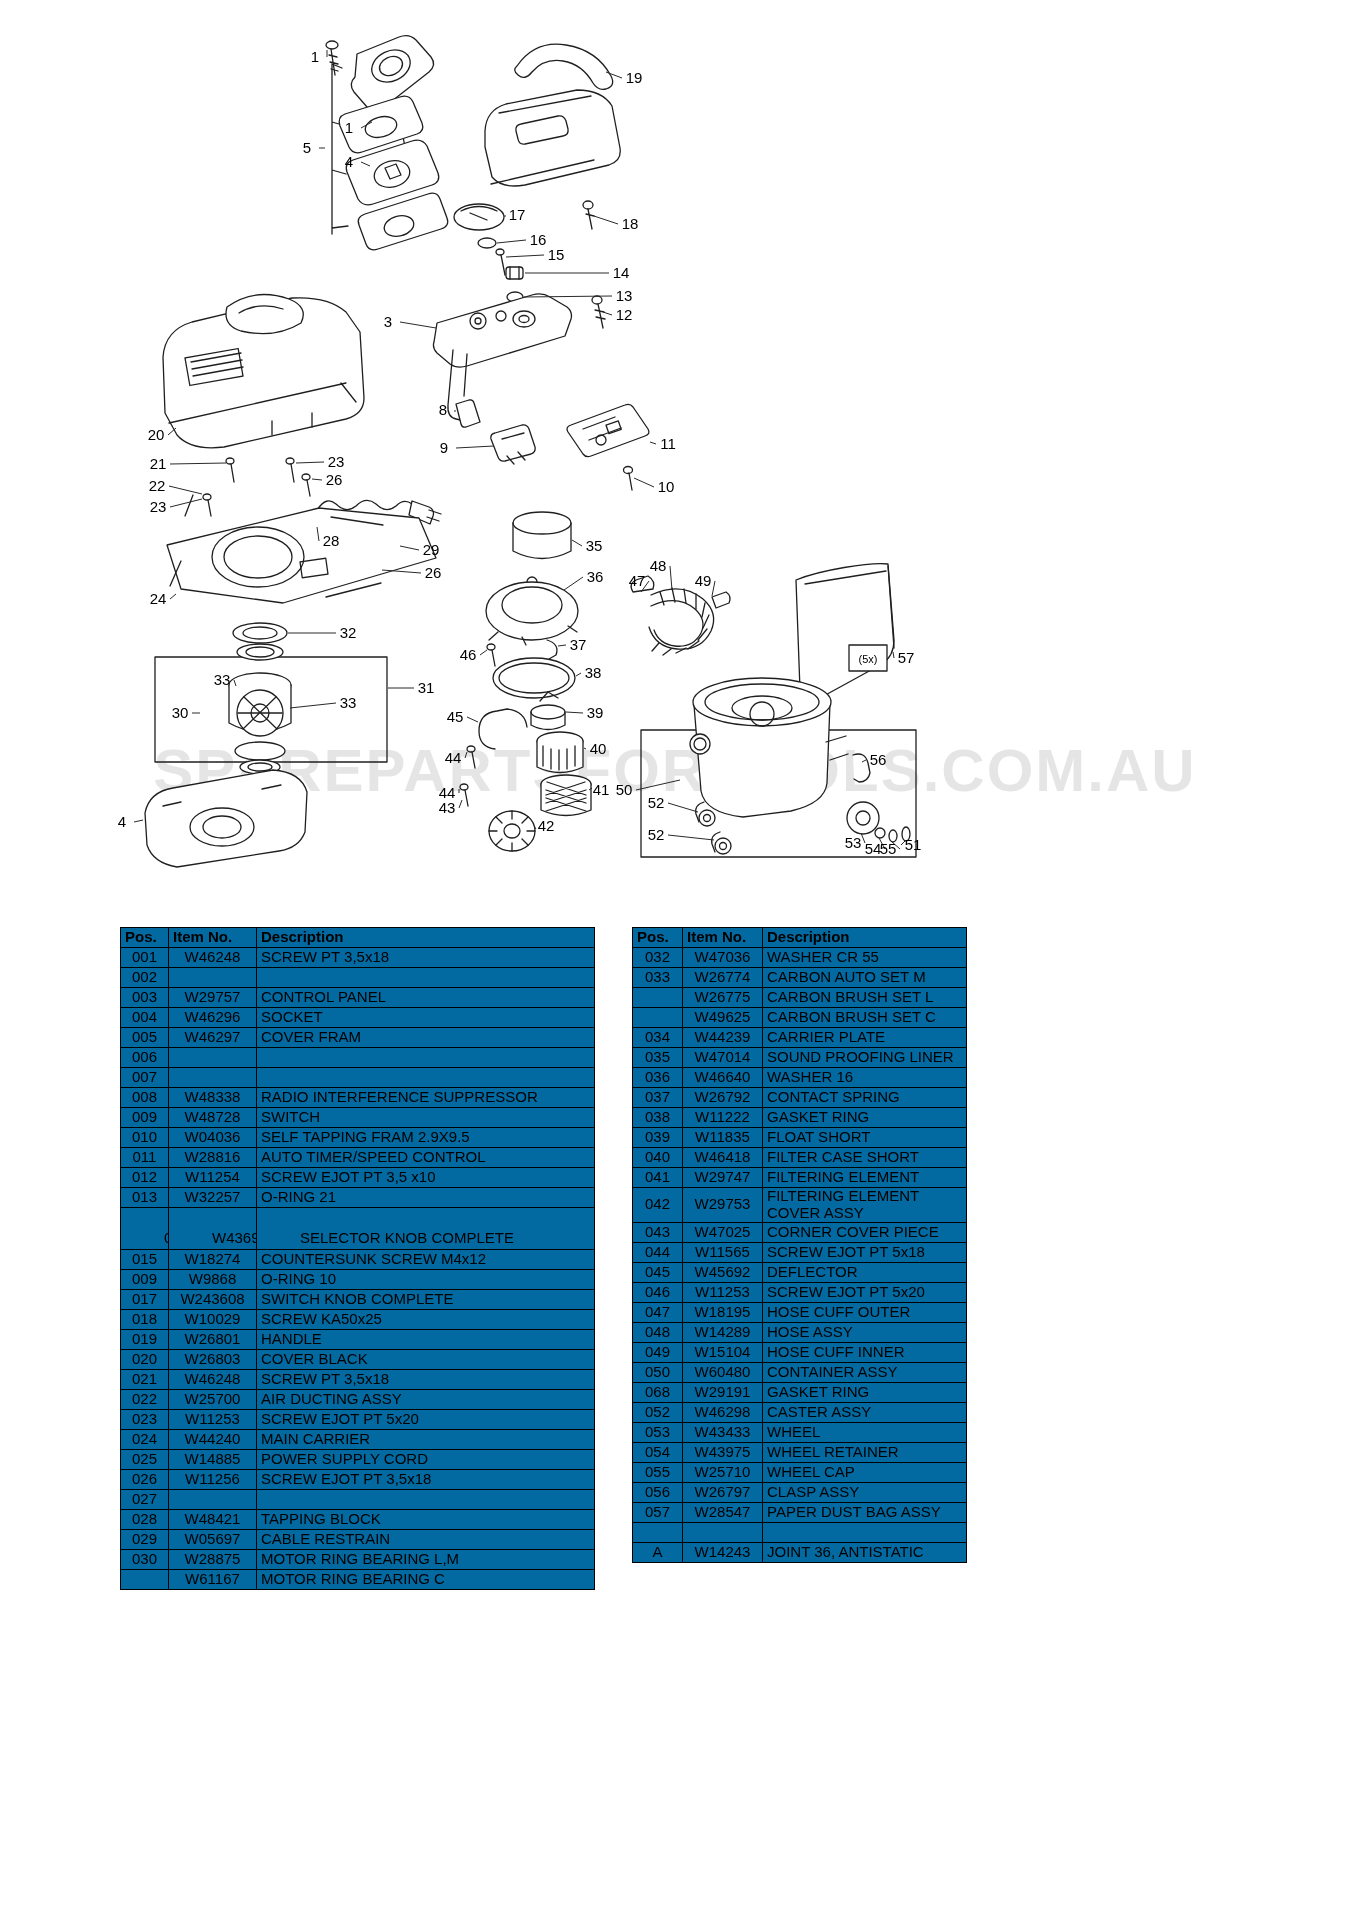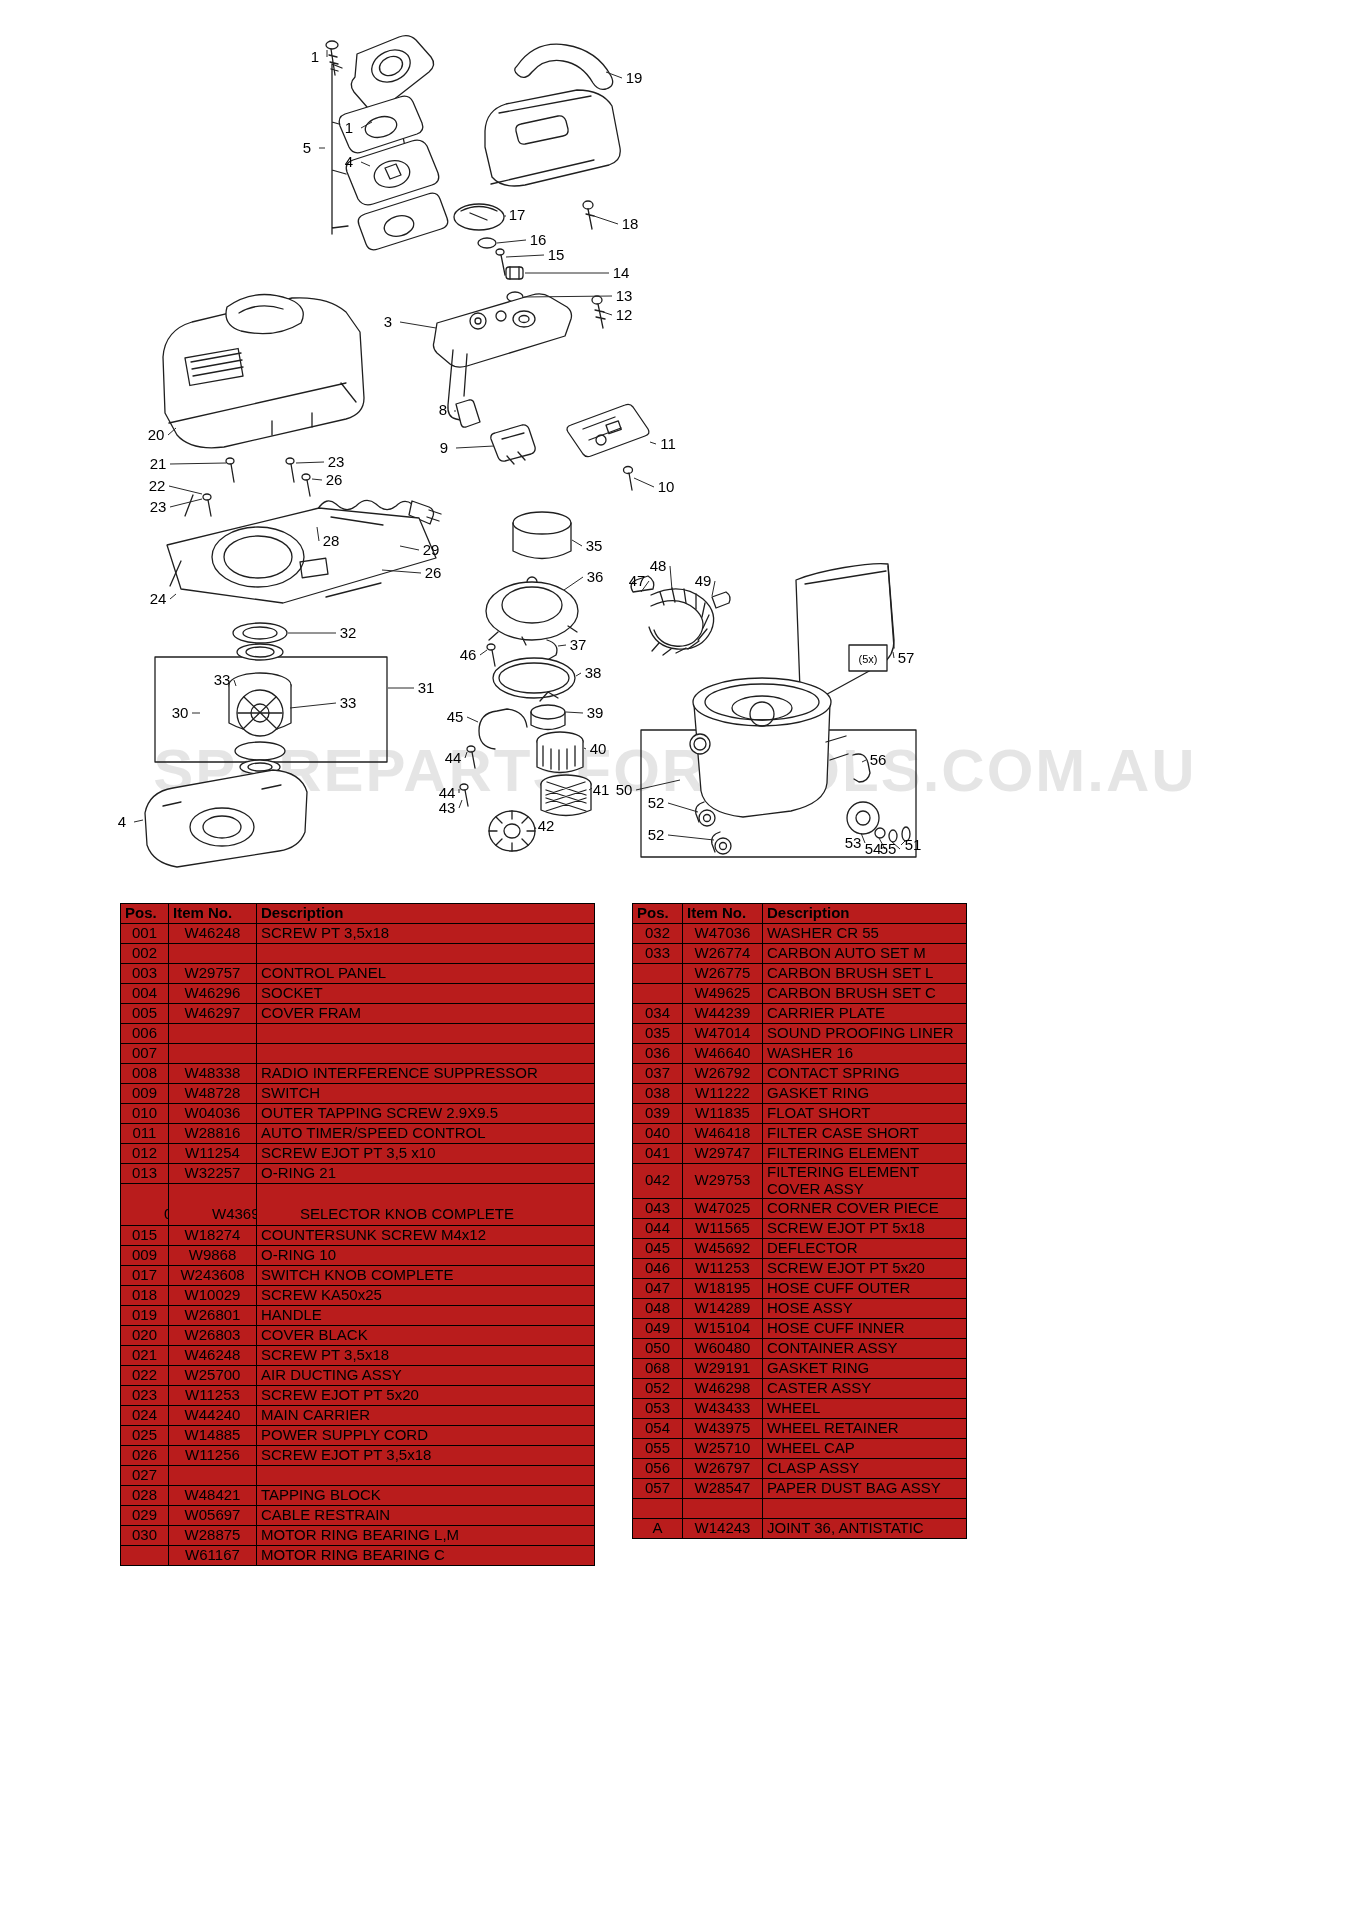--- a/index.html
+++ b/index.html
@@ -9,21 +9,21 @@
     font-family:"Liberation Sans", sans-serif; color:#000; overflow:hidden;
   }
   .watermark {
     position:absolute; top:736px; left:0; width:100%; text-align:center;
     font-size:60px; font-weight:bold; letter-spacing:2px; white-space:nowrap;
     color:rgba(70,70,70,0.14); z-index:1; user-select:none;
   }
   svg.diagram { position:absolute; top:0; left:0; z-index:2; }
   .parts-table {
     position:absolute; z-index:3; border-collapse:collapse; table-layout:fixed;
-    font-size:15px; background:#b91c1c;
+    font-size:15px; background:#0369a1;margin-top:24px;
   }
   .parts-table th, .parts-table td {
     border:1.6px solid #000; padding:0 4px; height:20px; line-height:1.12;
     vertical-align:middle; overflow:hidden;
   }
   .parts-table th { text-align:left; font-weight:bold; white-space:nowrap; }
   .parts-table td.pos  { text-align:center; white-space:nowrap; }
   .parts-table td.item { text-align:center; white-space:nowrap; }
   .parts-table td.desc { text-align:left; }
   .parts-table tr.tall td { height:42px; vertical-align:bottom; padding-bottom:2px;padding-left:43px; }
@@ -490,21 +490,21 @@
           <td class="desc">RADIO INTERFERENCE SUPPRESSOR</td>
         </tr>
         <tr>
           <td class="pos">009</td>
           <td class="item">W48728</td>
           <td class="desc">SWITCH</td>
         </tr>
         <tr>
           <td class="pos">010</td>
           <td class="item">W04036</td>
-          <td class="desc">OUTER TAPPING SCREW 2.9X9.5</td>
+          <td class="desc">SELF TAPPING FRAM 2.9X9.5</td>
         </tr>
         <tr>
           <td class="pos">011</td>
           <td class="item">W28816</td>
           <td class="desc">AUTO TIMER/SPEED CONTROL</td>
         </tr>
         <tr>
           <td class="pos">012</td>
           <td class="item">W11254</td>
           <td class="desc">SCREW EJOT PT 3,5 x10</td>

